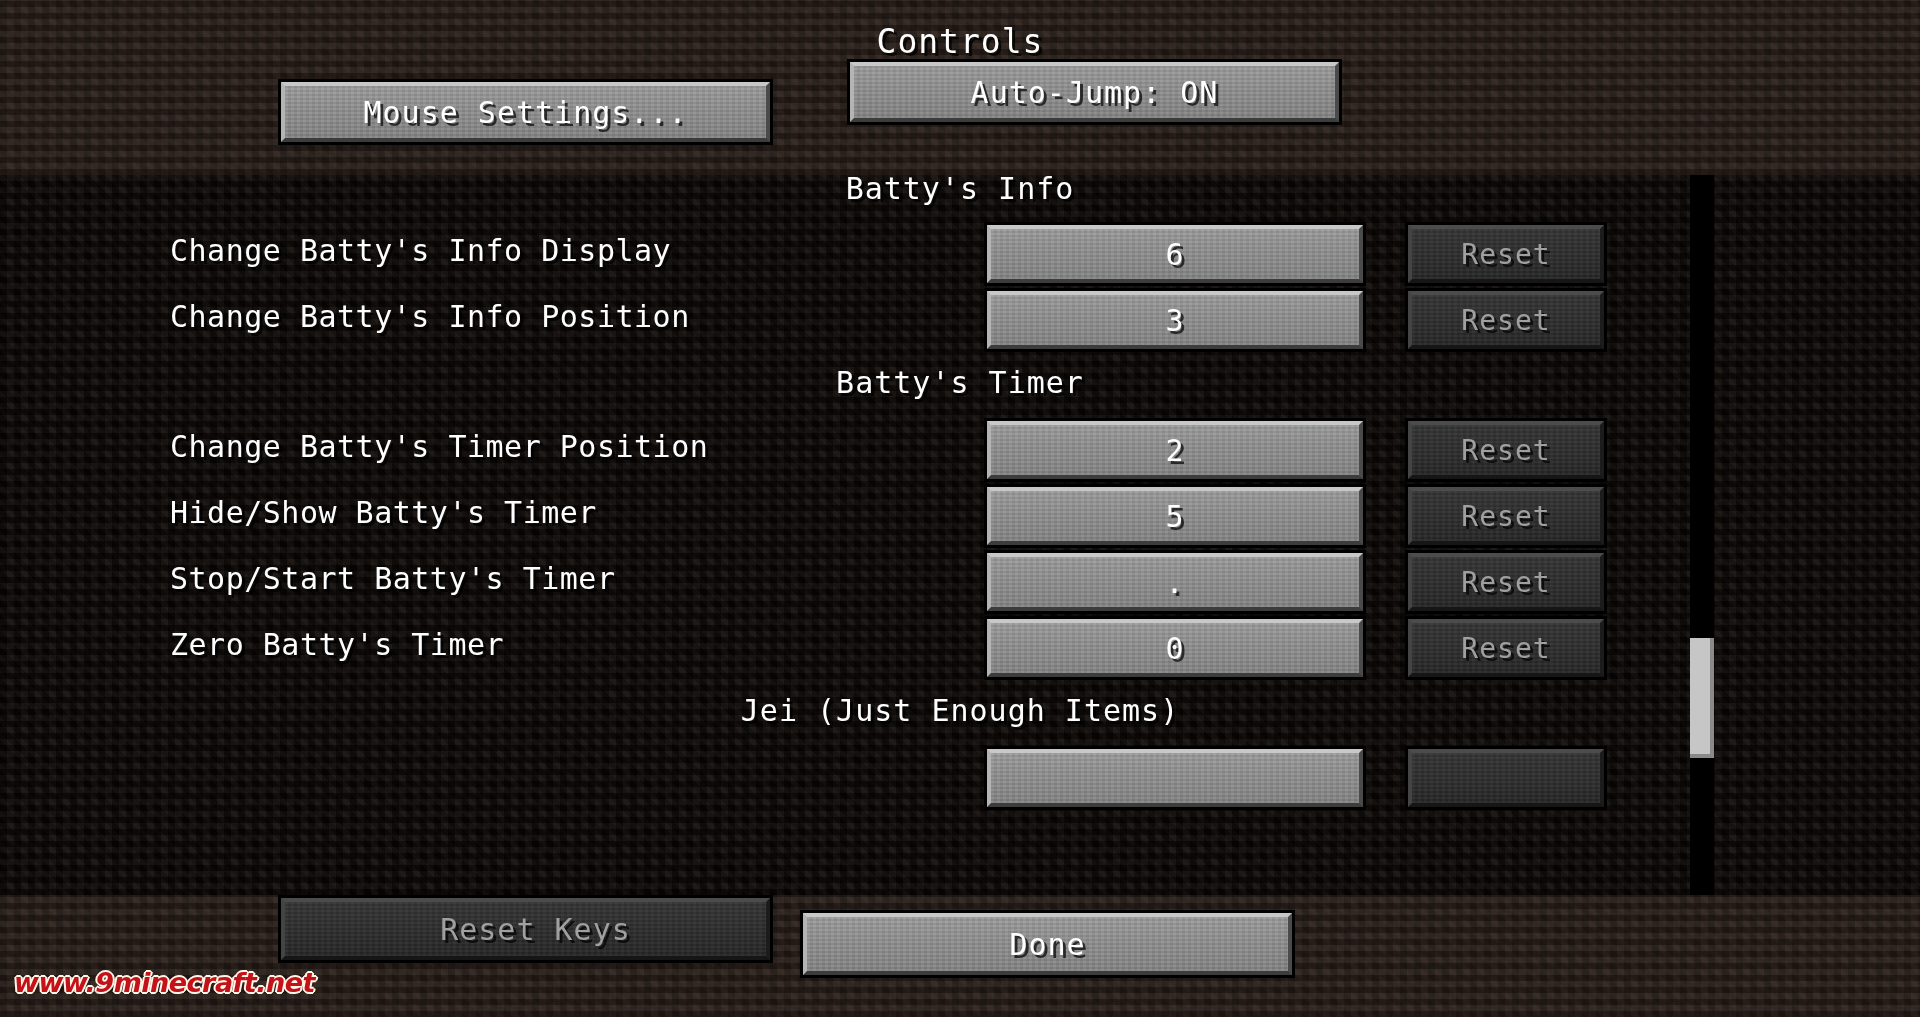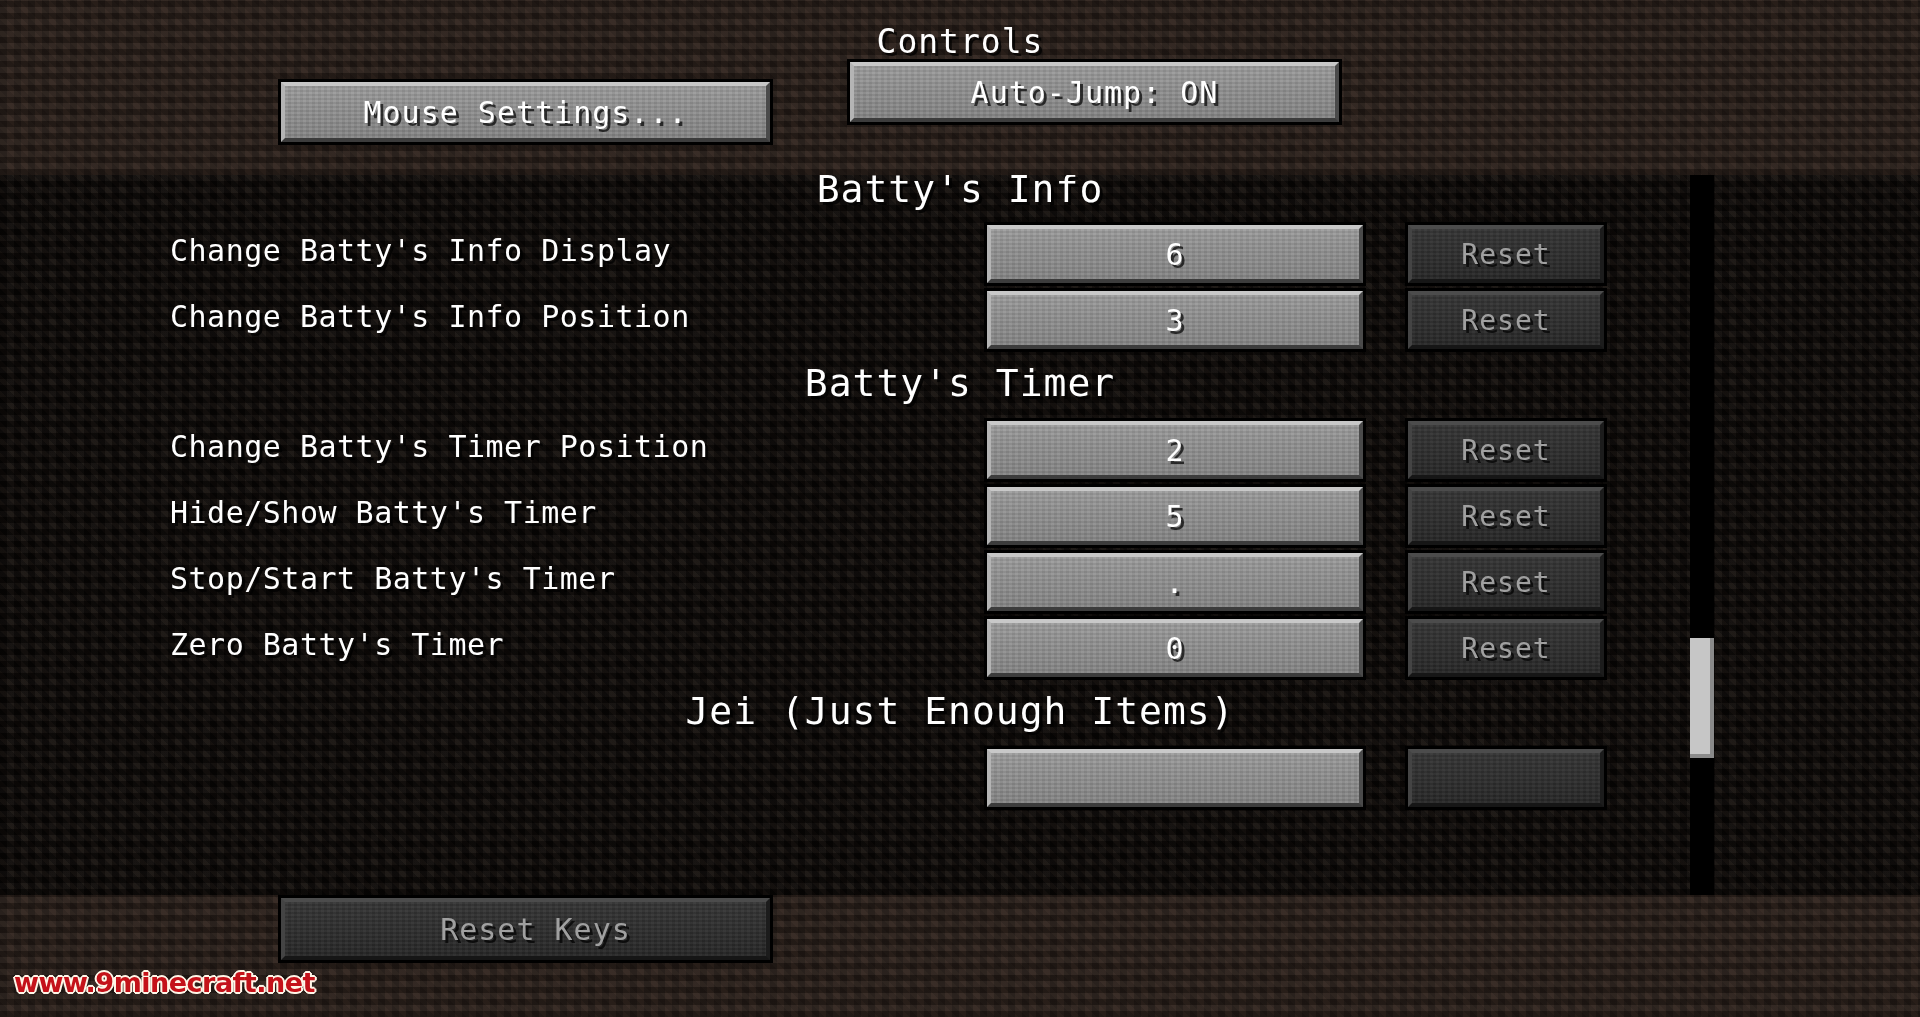--- a/index.html
+++ b/index.html
@@ -83,21 +83,21 @@
 
   
   #list-region {
     position:absolute; left:0; top:175px; width:1920px; height:720px;
     overflow:hidden;
   }
   #list-inner { position:relative; width:1920px; height:100%; }
 
   .section-header {
     position:absolute; width:1920px; text-align:center;
-    font-size:38px; line-height:36px;
+    font-size:30px; line-height:36px;
     color:#ffffff;
     letter-spacing:1px;
     text-shadow:3px 3px 0 rgba(0,0,0,.75);
   }
 
   .row { position:absolute; left:0; width:1920px; height:62px;margin-left:12px; }
   .row-label {
     position:absolute; left:158px; top:8px;
     font-size:30px; line-height:40px;
     color:#ffffff;
@@ -125,21 +125,21 @@
   #footer {
     position:absolute; left:0; top:895px; width:1920px; height:122px;
   }
   #btn-reset-keys { left:281px; top:3px; width:489px; height:62px;padding-left:20px; }
   #btn-done       { left:803px; top:18px; width:489px; height:62px; }
 
   
   #watermark {
     position:absolute; left:14px; top:967px;
     font-family:"DejaVu Sans", sans-serif;
-    font-weight:bold; 
+    font-weight:bold; font-style:italic;
     font-size:27px; line-height:32px;
     color:#c4121a;
     letter-spacing:-.5px;
     text-shadow:
       -1px -1px 0 #fff6e8,  1px -1px 0 #fff6e8,
       -1px  1px 0 #fff6e8,  1px  1px 0 #fff6e8,
        0   -2px 0 #fff6e8,  0    2px 0 #fff6e8,
       -2px  0   0 #fff6e8,  2px  0   0 #fff6e8;
   }
 </style>
@@ -205,17 +205,18 @@
       </div>
 
     </div>
   </div>
 
   <div id="scroll-track"></div>
   <div id="scroll-thumb"></div>
 
   <div id="footer" class="dirt">
     <div class="mc-btn disabled" id="btn-reset-keys">Reset Keys</div>
+    <div class="mc-btn" id="btn-done">Done</div>
   </div>
 
   <div id="watermark">www.9minecraft.net</div>
 
 </div>
 
 </body></html>

